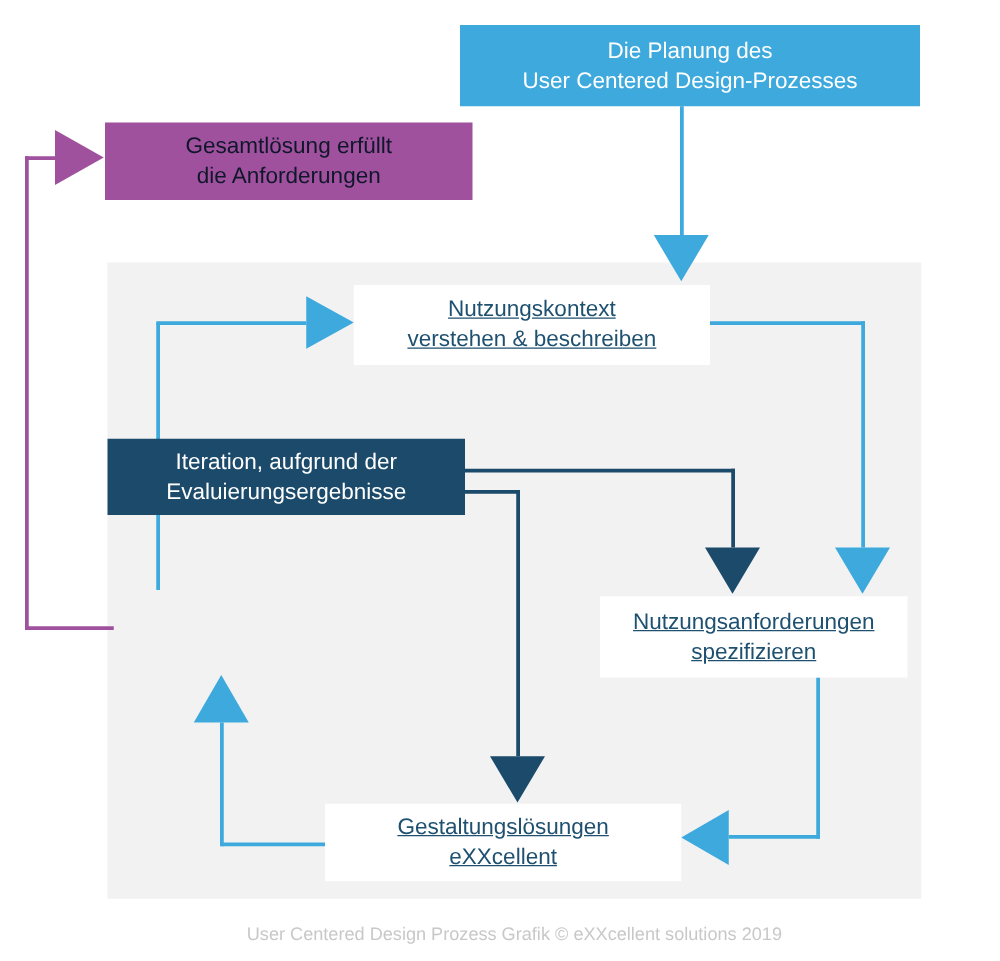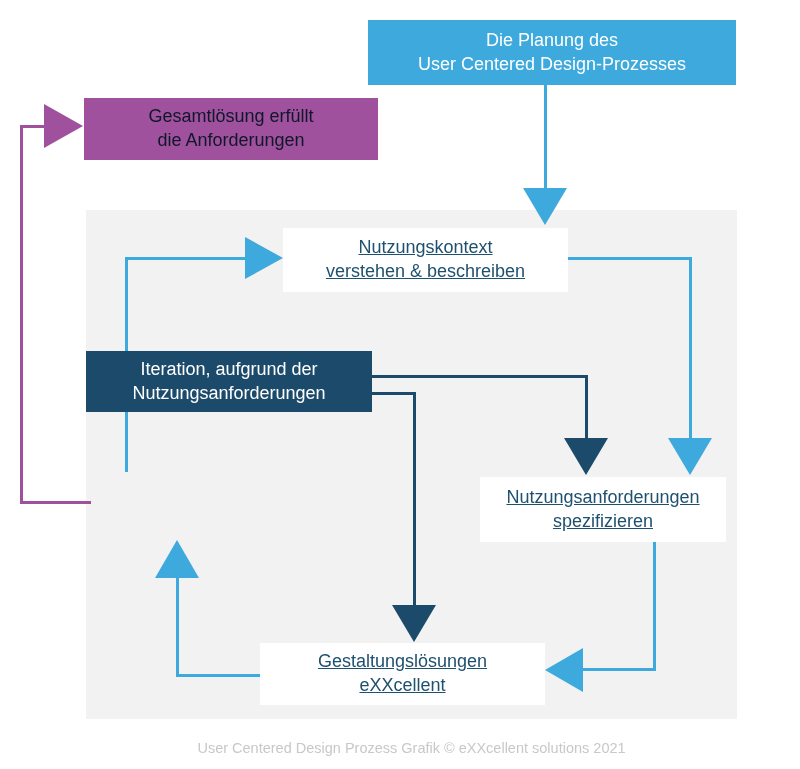--- a/index.html
+++ b/index.html
@@ -90,29 +90,29 @@
 die Anforderungen</span>
   </div>
 
   <div class="box white" style="left:283px;top:228px;width:285px;height:64px;">
     <span>Nutzungskontext
 verstehen &amp; beschreiben</span>
   </div>
 
   <div class="box navy" style="left:86px;top:351px;width:286px;height:61px;">
     <span>Iteration, aufgrund der
-Nutzungsanforderungen</span>
+Evaluierungsergebnisse</span>
   </div>
 
 
   <div class="box white" style="left:480px;top:477px;width:246px;height:65px;">
     <span>Nutzungsanforderungen
 spezifizieren</span>
   </div>
 
   <div class="box white" style="left:260px;top:643px;width:285px;height:62px;">
     <span>Gestaltungslösungen
 eXXcellent</span>
   </div>
 
-  <div class="caption" style="left:86px;top:740px;width:651px;">User Centered Design Prozess Grafik © eXXcellent solutions 2021</div>
+  <div class="caption" style="left:86px;top:740px;width:651px;">User Centered Design Prozess Grafik © eXXcellent solutions 2019</div>
 
 </div>
 
 </body></html>

